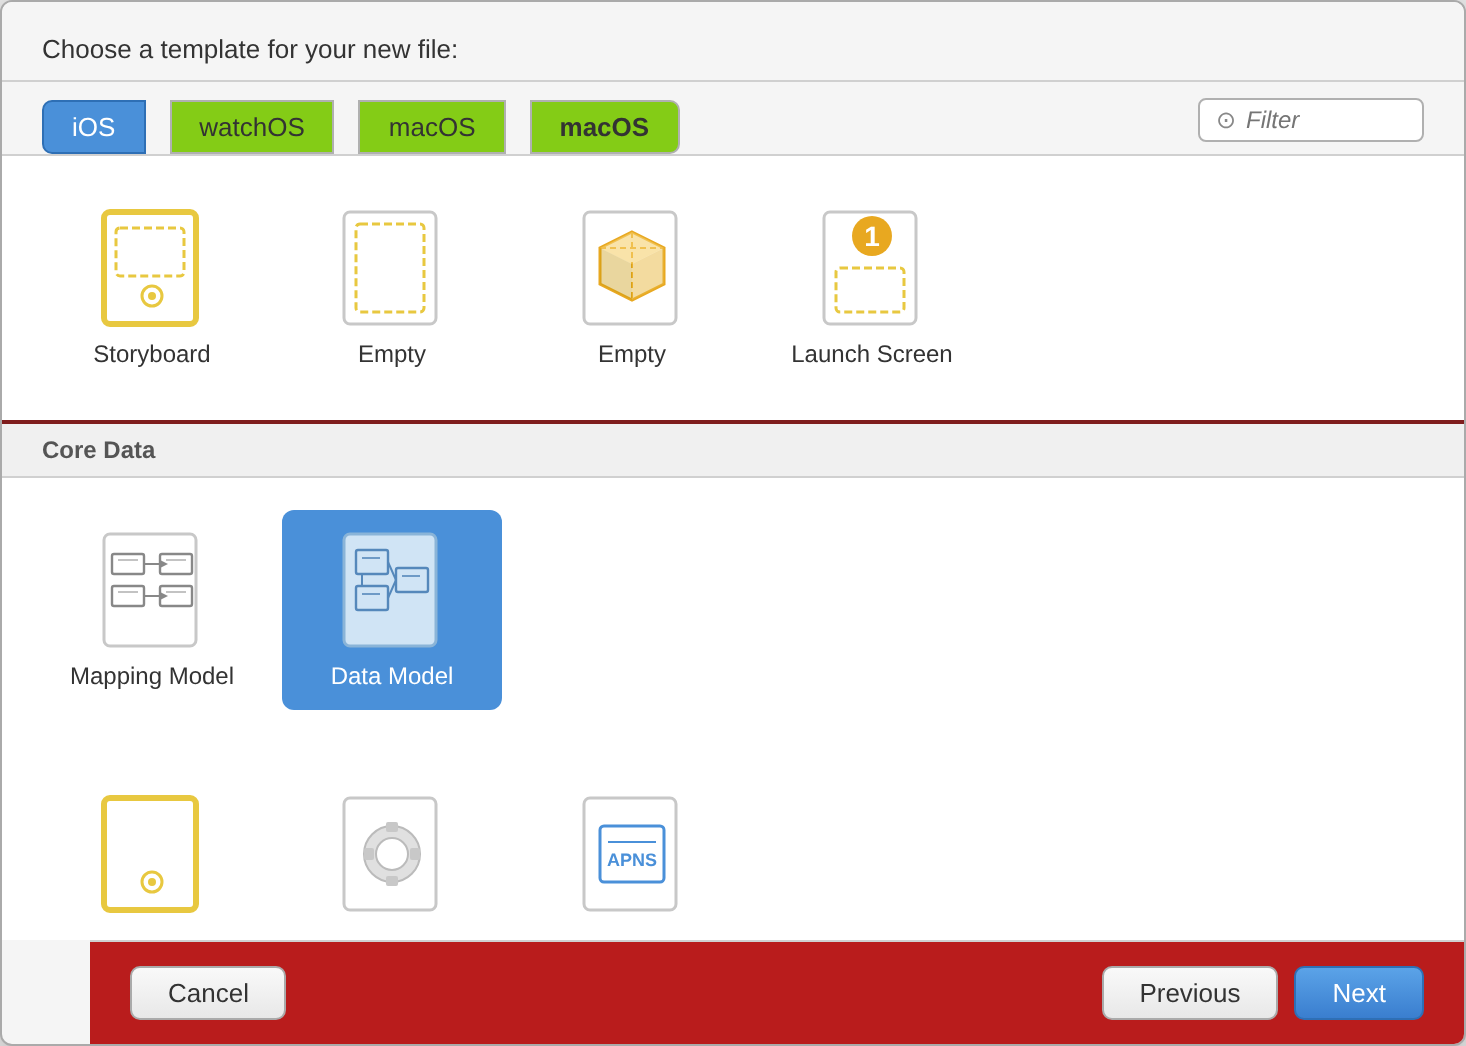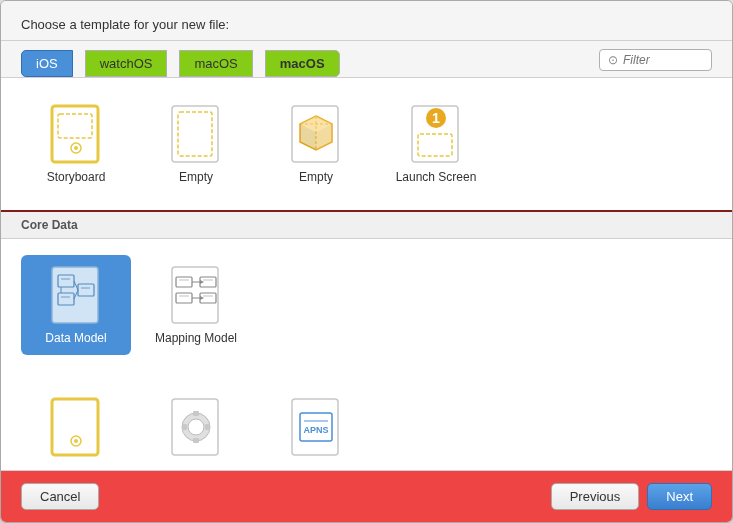--- a/index.html
+++ b/index.html
@@ -148,22 +148,23 @@
     .template-label {
       font-size: 12px;
       color: #333;
       text-align: right;
     }
 
     .footer {
       display: flex;
       align-items: center;
       padding: 12px 20px;
-      background: #ef4444;
+      background: #b91c1c;
       border-top: 1px solid #d0d0d0;
+      margin-left: 44px;
     }
 
     .btn {
       padding: 5px 18px;
       border-radius: 5px;
       font-size: 13px;
       cursor: pointer;
       border: 1px solid #aaa;
       background: linear-gradient(to bottom, #f9f9f9, #e8e8e8);
       color: #333;
@@ -257,63 +258,63 @@
             <rect x="10" y="30" width="34" height="22" rx="2" fill="none" stroke="#e8c840" stroke-width="1.5" stroke-dasharray="4,2"></rect>
           </svg>
         </div>
         <span class="template-label">Launch Screen</span>
       </div>
     </div>
 
     <div class="section-header">Core Data</div>
     <div class="template-grid">
 
+      <div class="template-item">
+        <div class="template-icon">
+          <svg width="56" height="60" viewBox="0 0 56 60">
+            <rect x="4" y="2" width="46" height="56" rx="3" ry="3" fill="white" stroke="#c8c8c8" stroke-width="1.5"></rect>
+
+            <rect x="8" y="12" width="16" height="10" rx="1" fill="none" stroke="#888" stroke-width="1.2"></rect>
+            <rect x="8" y="28" width="16" height="10" rx="1" fill="none" stroke="#888" stroke-width="1.2"></rect>
+            <rect x="32" y="12" width="16" height="10" rx="1" fill="none" stroke="#888" stroke-width="1.2"></rect>
+            <rect x="32" y="28" width="16" height="10" rx="1" fill="none" stroke="#888" stroke-width="1.2"></rect>
+
+            <line x1="24" y1="17" x2="32" y2="17" stroke="#888" stroke-width="1"></line>
+            <polygon points="32,15 36,17 32,19" fill="#888"></polygon>
+            <line x1="24" y1="33" x2="32" y2="33" stroke="#888" stroke-width="1"></line>
+            <polygon points="32,31 36,33 32,35" fill="#888"></polygon>
+
+            <line x1="11" y1="15" x2="21" y2="15" stroke="#aaa" stroke-width="0.7"></line>
+            <line x1="11" y1="31" x2="21" y2="31" stroke="#aaa" stroke-width="0.7"></line>
+            <line x1="35" y1="15" x2="45" y2="15" stroke="#aaa" stroke-width="0.7"></line>
+            <line x1="35" y1="31" x2="45" y2="31" stroke="#aaa" stroke-width="0.7"></line>
+          </svg>
+        </div>
+        <span class="template-label">Mapping Model</span>
+      </div>
+
       <div class="template-item" style="background:#4a90d9;">
         <div class="template-icon">
           <svg width="56" height="60" viewBox="0 0 56 60">
             <rect x="4" y="2" width="46" height="56" rx="3" ry="3" fill="#d0e4f5" stroke="#8ab4d8" stroke-width="1.5"></rect>
 
             <rect x="10" y="10" width="16" height="12" rx="1" fill="none" stroke="#5588bb" stroke-width="1.2"></rect>
             <rect x="10" y="28" width="16" height="12" rx="1" fill="none" stroke="#5588bb" stroke-width="1.2"></rect>
             <rect x="30" y="19" width="16" height="12" rx="1" fill="none" stroke="#5588bb" stroke-width="1.2"></rect>
             <line x1="26" y1="16" x2="30" y2="25" stroke="#5588bb" stroke-width="1"></line>
             <line x1="26" y1="34" x2="30" y2="25" stroke="#5588bb" stroke-width="1"></line>
             <line x1="13" y1="22" x2="13" y2="28" stroke="#5588bb" stroke-width="1"></line>
 
             <line x1="13" y1="14" x2="22" y2="14" stroke="#5588bb" stroke-width="0.8"></line>
             <line x1="13" y1="32" x2="22" y2="32" stroke="#5588bb" stroke-width="0.8"></line>
             <line x1="33" y1="23" x2="42" y2="23" stroke="#5588bb" stroke-width="0.8"></line>
           </svg>
         </div>
         <span class="template-label" style="color:white;">Data Model</span>
       </div>
-
-      <div class="template-item">
-        <div class="template-icon">
-          <svg width="56" height="60" viewBox="0 0 56 60">
-            <rect x="4" y="2" width="46" height="56" rx="3" ry="3" fill="white" stroke="#c8c8c8" stroke-width="1.5"></rect>
-
-            <rect x="8" y="12" width="16" height="10" rx="1" fill="none" stroke="#888" stroke-width="1.2"></rect>
-            <rect x="8" y="28" width="16" height="10" rx="1" fill="none" stroke="#888" stroke-width="1.2"></rect>
-            <rect x="32" y="12" width="16" height="10" rx="1" fill="none" stroke="#888" stroke-width="1.2"></rect>
-            <rect x="32" y="28" width="16" height="10" rx="1" fill="none" stroke="#888" stroke-width="1.2"></rect>
-
-            <line x1="24" y1="17" x2="32" y2="17" stroke="#888" stroke-width="1"></line>
-            <polygon points="32,15 36,17 32,19" fill="#888"></polygon>
-            <line x1="24" y1="33" x2="32" y2="33" stroke="#888" stroke-width="1"></line>
-            <polygon points="32,31 36,33 32,35" fill="#888"></polygon>
-
-            <line x1="11" y1="15" x2="21" y2="15" stroke="#aaa" stroke-width="0.7"></line>
-            <line x1="11" y1="31" x2="21" y2="31" stroke="#aaa" stroke-width="0.7"></line>
-            <line x1="35" y1="15" x2="45" y2="15" stroke="#aaa" stroke-width="0.7"></line>
-            <line x1="35" y1="31" x2="45" y2="31" stroke="#aaa" stroke-width="0.7"></line>
-          </svg>
-        </div>
-        <span class="template-label">Mapping Model</span>
-      </div>
     </div>
 
     <div class="template-grid">
 
       <div class="template-item">
         <div class="template-icon">
           <svg width="56" height="60" viewBox="0 0 56 60">
             <rect x="4" y="2" width="46" height="56" rx="3" ry="3" fill="white" stroke="#c8c8c8" stroke-width="1.5"></rect>
             <rect x="4" y="2" width="46" height="56" rx="3" ry="3" fill="none" stroke="#e8c840" stroke-width="3"></rect>
             <circle cx="28" cy="44" r="5" fill="none" stroke="#e8c840" stroke-width="1.5"></circle>

